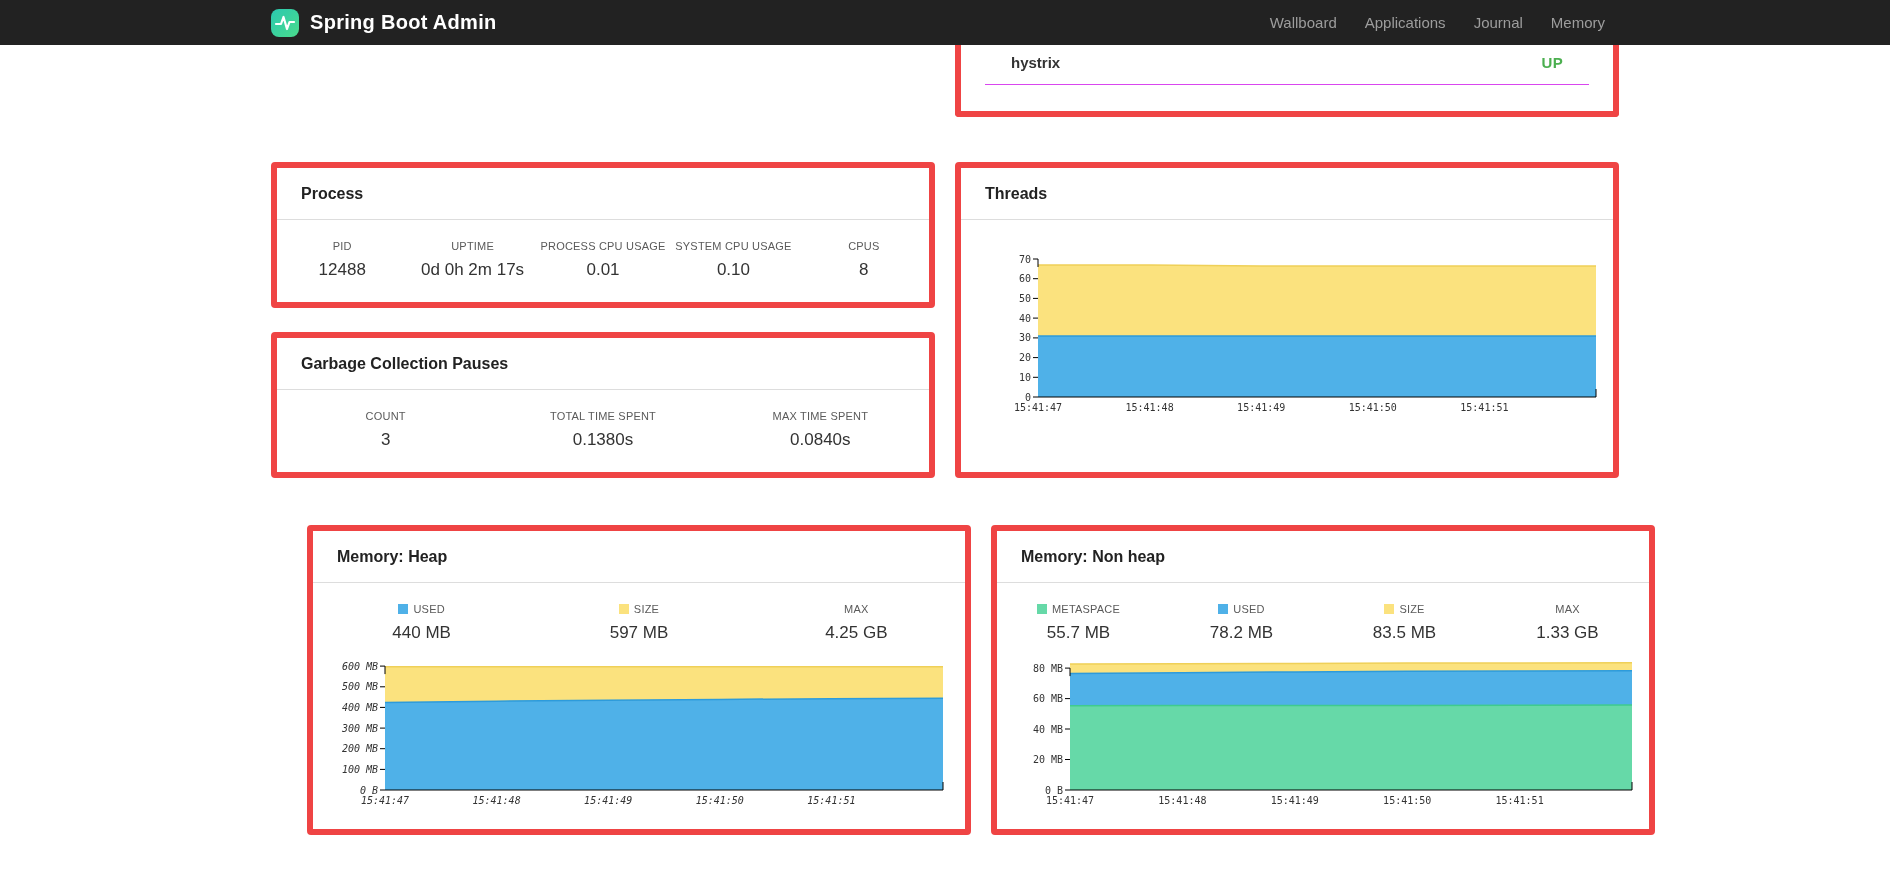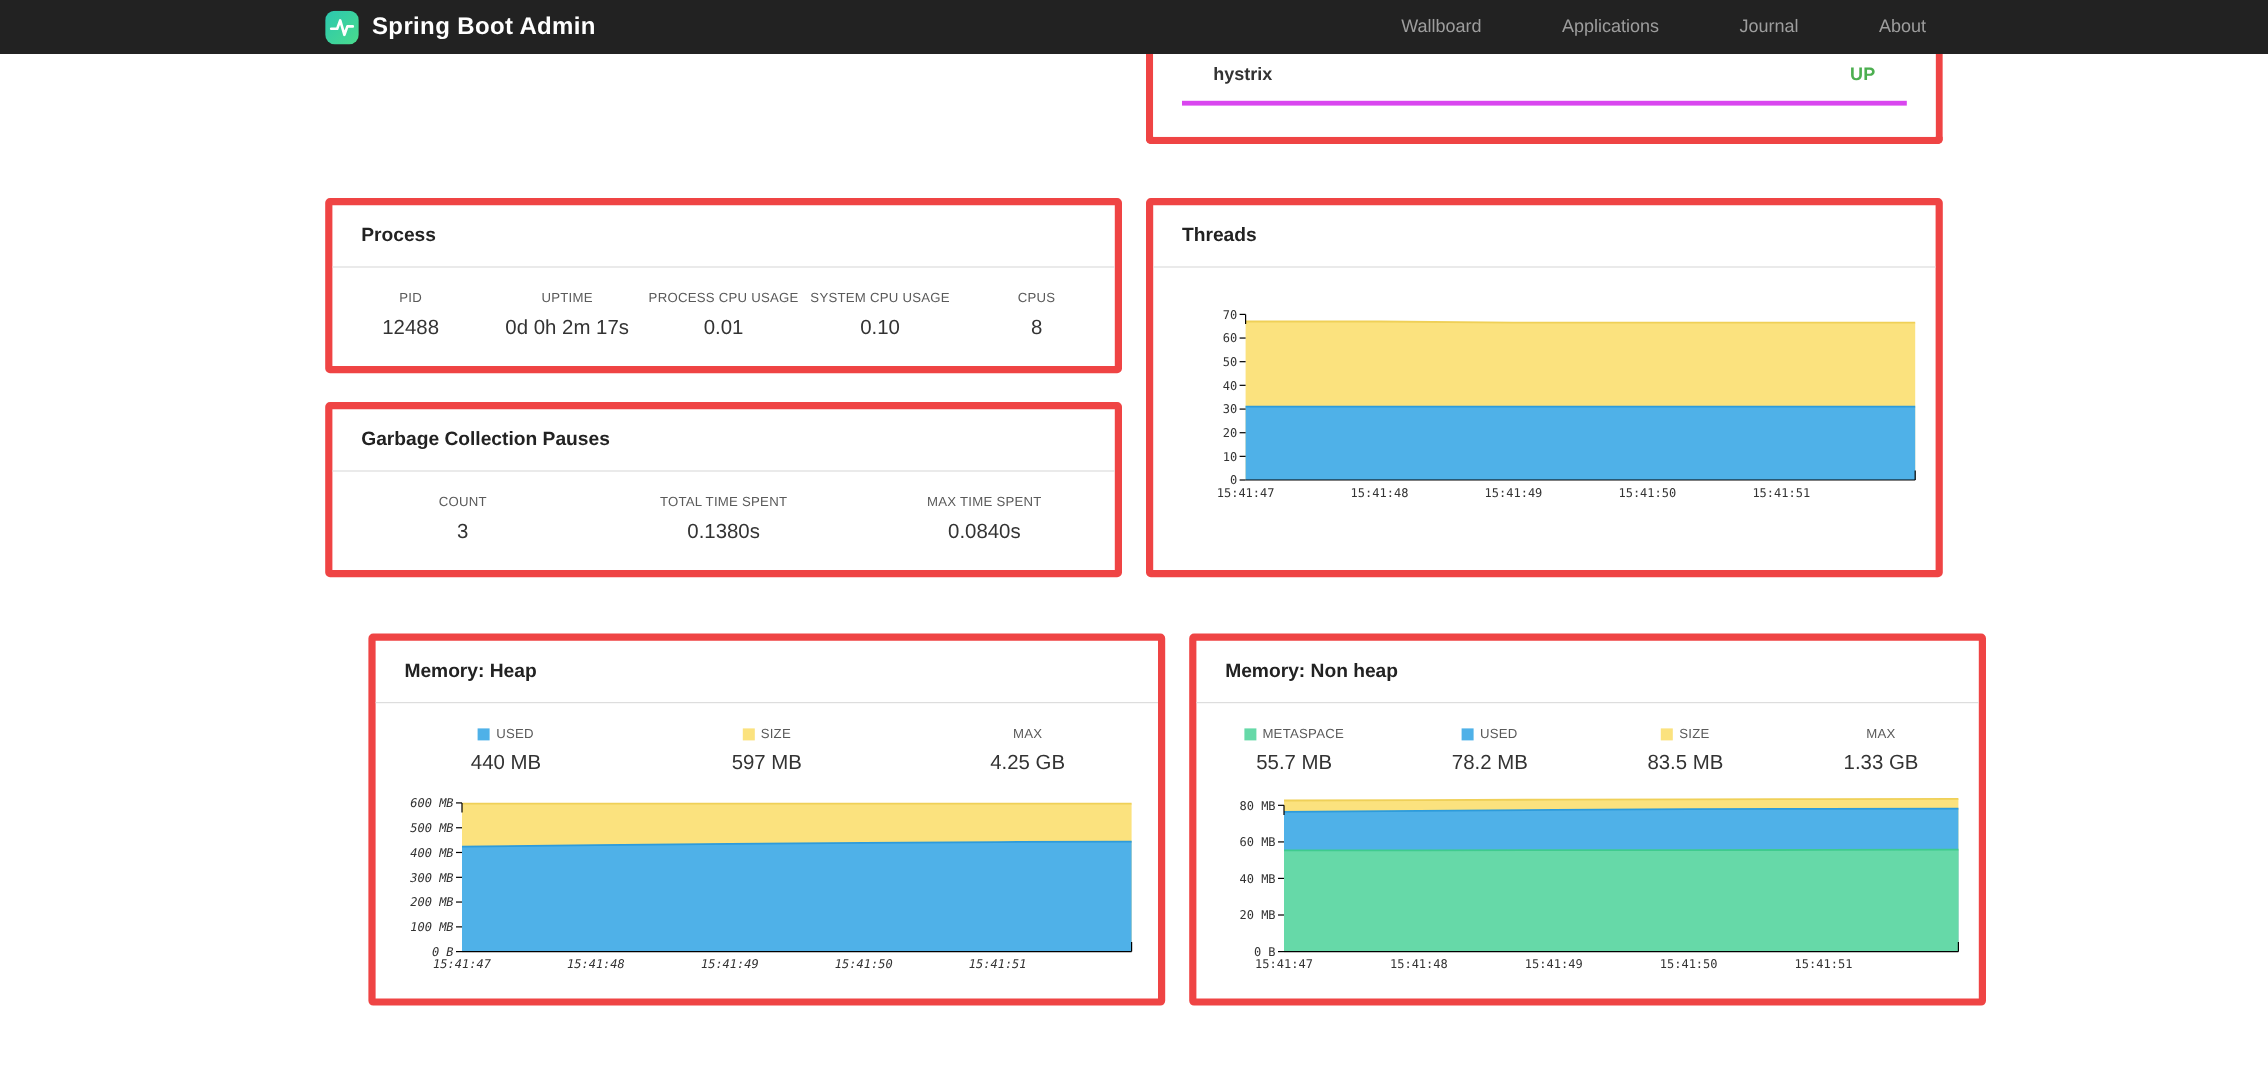--- a/index.html
+++ b/index.html
@@ -8,34 +8,34 @@
     width:1890px; min-height:892px; background:#ffffff;
     font-family:"Liberation Sans","DejaVu Sans",sans-serif; color:#333;
     overflow-x:hidden;
   }
   .navbar { background:#222; height:45px; }
   .container { width:1348px; margin:0 auto; }
   .nav-inner { display:flex; align-items:center; justify-content:space-between; height:45px; }
   .brand { display:flex; align-items:center; gap:11px; cursor:pointer; }
   .brand-text { color:#fff; font-size:20px; font-weight:bold; letter-spacing:.3px; }
   .logo { display:inline-flex; }
-  .nav-links { display:flex;gap:39px; }
+  .nav-links { display:flex; }
   .nav-link { color:#9d9d9d; font-size:15px; padding:0 14px; cursor:pointer; text-decoration:none; }
 
   .row { display:flex; gap:20px; }
   .col { width:664px; flex:none; display:flex; flex-direction:column; }
   .row-health { margin-bottom:45px; }
   .row-mid { margin-bottom:47px; }
   .row-bottom { margin-bottom:60px;padding-left:36px; }
 
   .panel { background:#fff; border:6px solid #ef4444; border-radius:4px; }
   .panel-fill { height:100%; }
   .panel-cut { border-top:none; border-radius:0 0 4px 4px; padding-bottom:26px; }
   .health-row { display:flex; justify-content:space-between; 
-    margin:0 24px; padding:9px 26px 13px; border-bottom:4px solid #d946ef; }
+    margin:0 24px; padding:9px 26px 13px; border-bottom:1px solid #d946ef; }
   .health-name { font-size:15px; font-weight:bold; color:#333; }
   .status-up { color:#4CAF50; font-weight:bold; font-size:15px; letter-spacing:.3px;padding-left:25px; }
 
   .panel-heading { padding:17px 24px 16px; font-size:16px; font-weight:bold; color:#222;
     border-bottom:1px solid #ddd; }
   .panel-body { padding:20px 0 22px; }
 
   .metrics { display:flex; }
   .metric { flex:1; text-align:center; }
   .metric-label { font-size:11px; color:#5a5a5a; display:flex; align-items:center;
@@ -68,21 +68,21 @@
           <rect width="28" height="28" rx="8" fill="url(#lg)"></rect>
           <polyline points="5,15 10,15 12.5,8 16,20 18.5,13 23,13" fill="none" stroke="#ffffff" stroke-width="2.2" stroke-linecap="round" stroke-linejoin="round"></polyline>
         </svg>
       </span>
       <span class="brand-text">Spring Boot Admin</span>
     </div>
     <div class="nav-links">
       <a class="nav-link">Wallboard</a>
       <a class="nav-link">Applications</a>
       <a class="nav-link">Journal</a>
-      <a class="nav-link">About</a>
+      <a class="nav-link">Memory</a>
     </div>
   </div>
 </nav>
 
 <main class="container">
 
   <section class="row row-health">
     <div class="col"></div>
     <div class="col">
       <div class="panel panel-cut">

